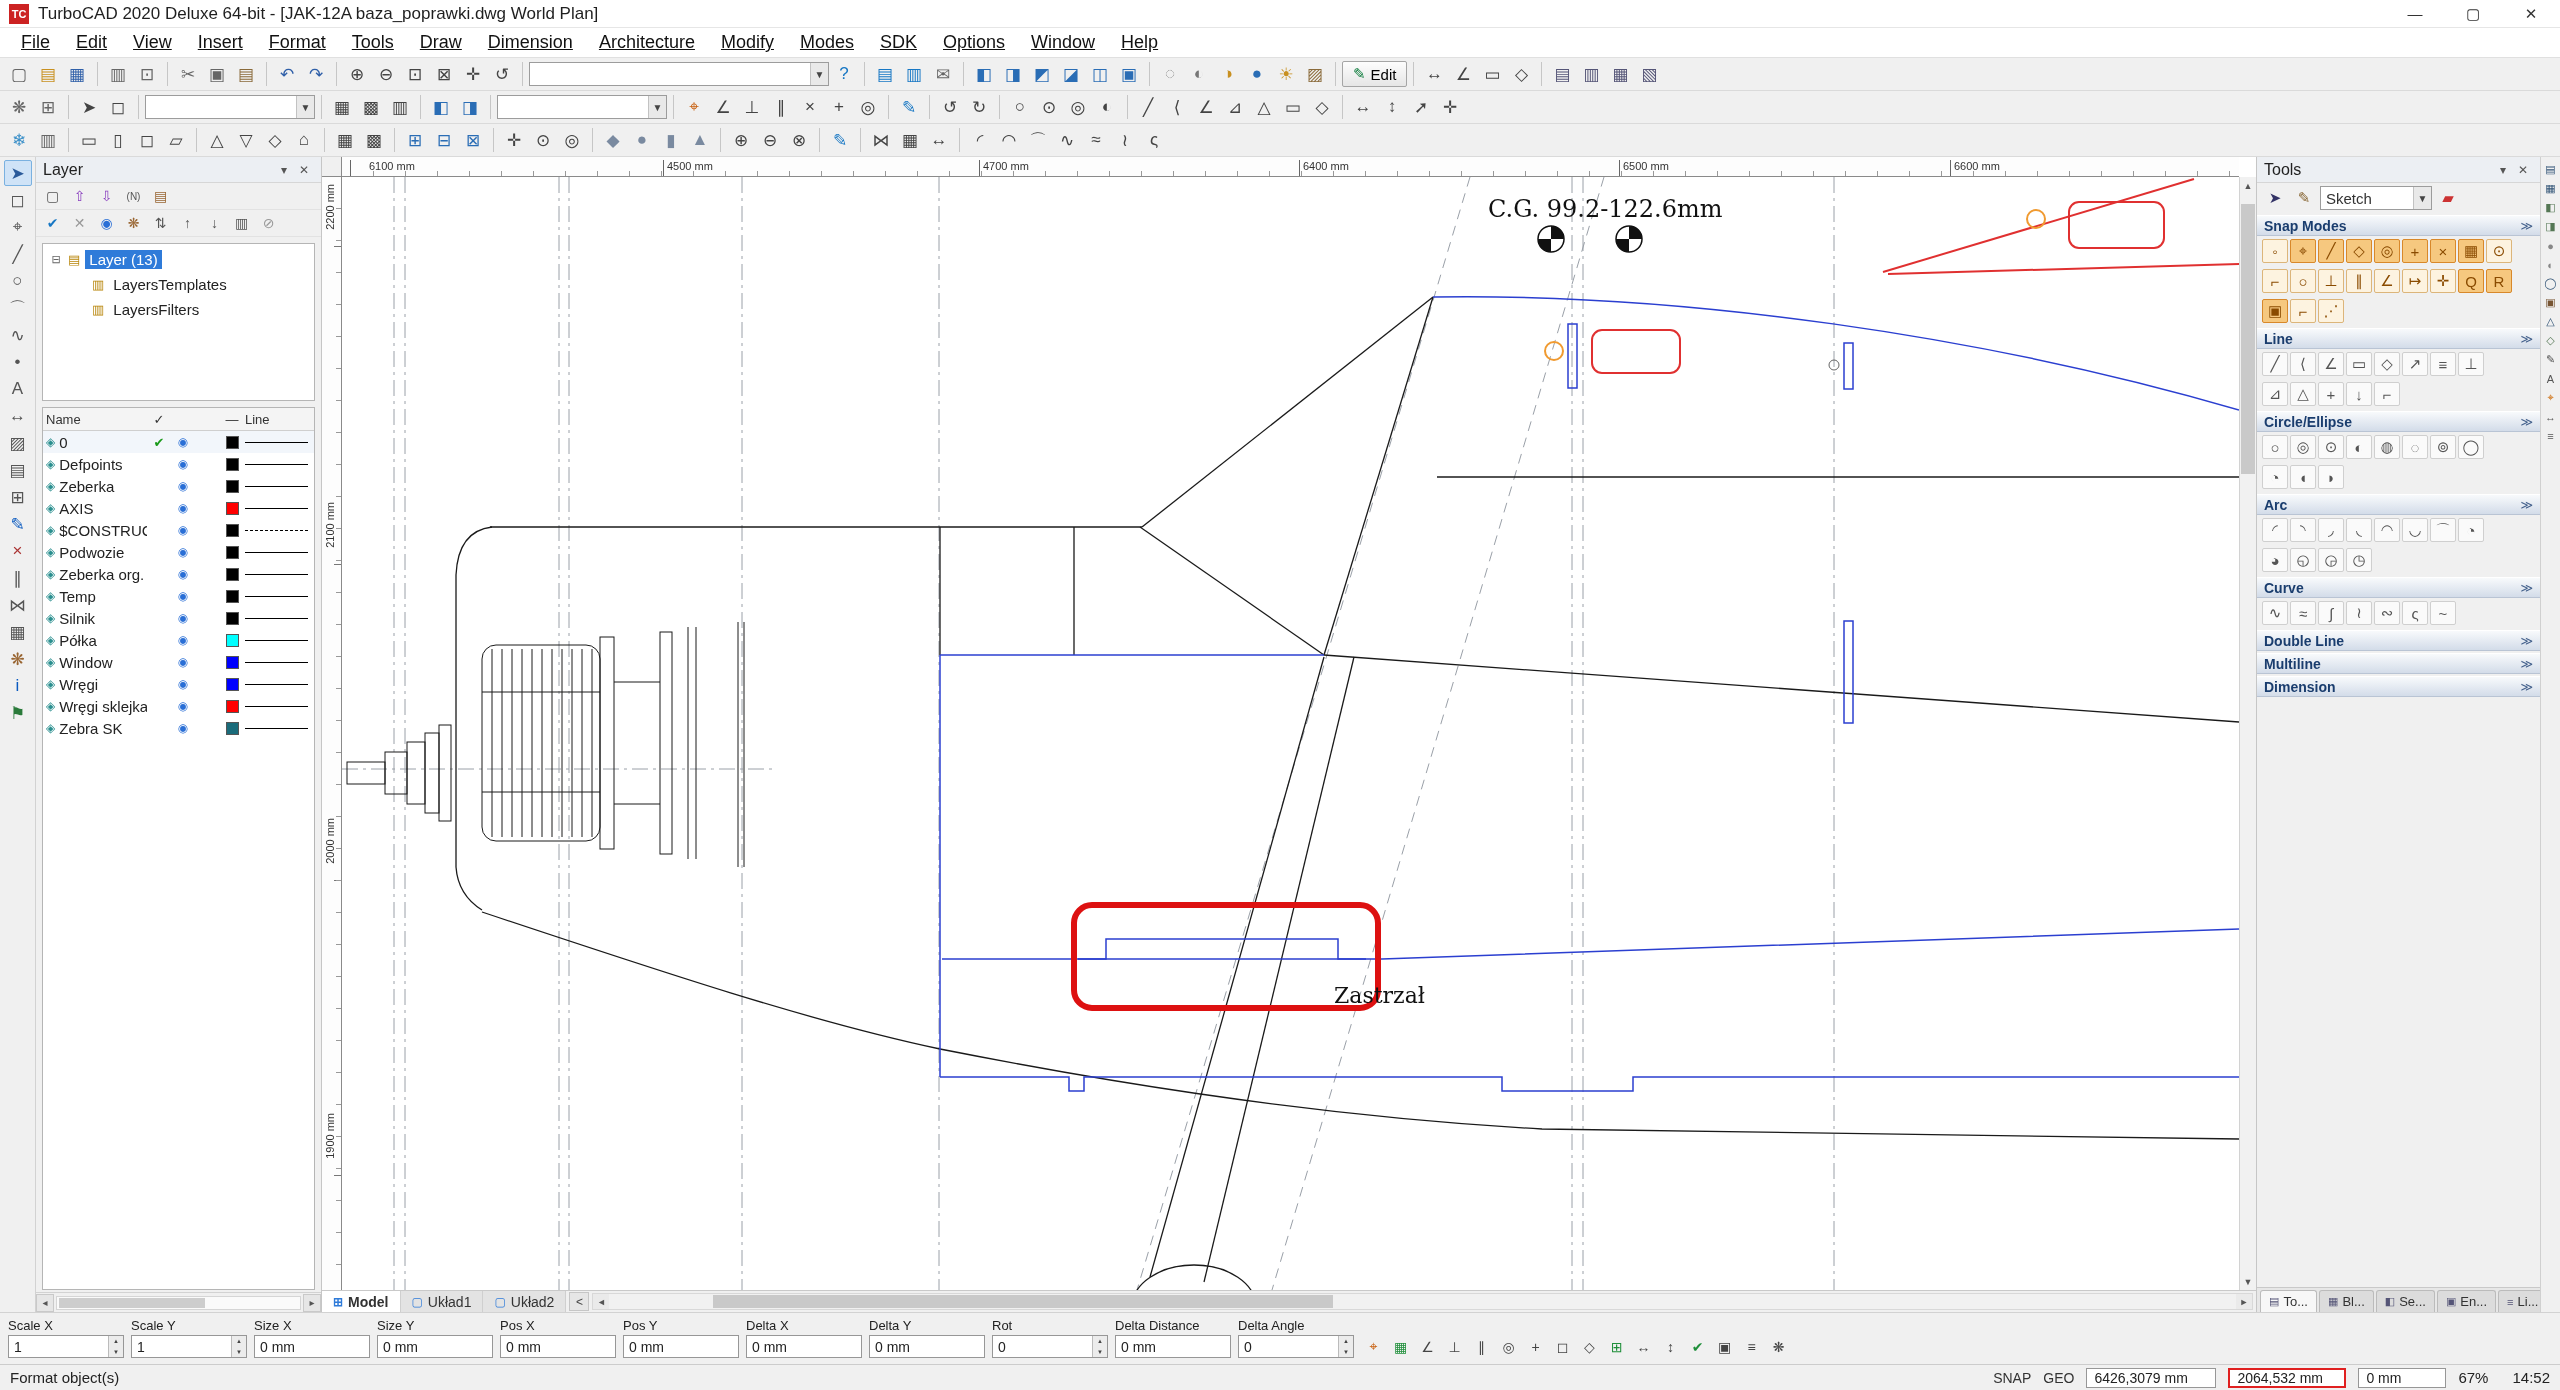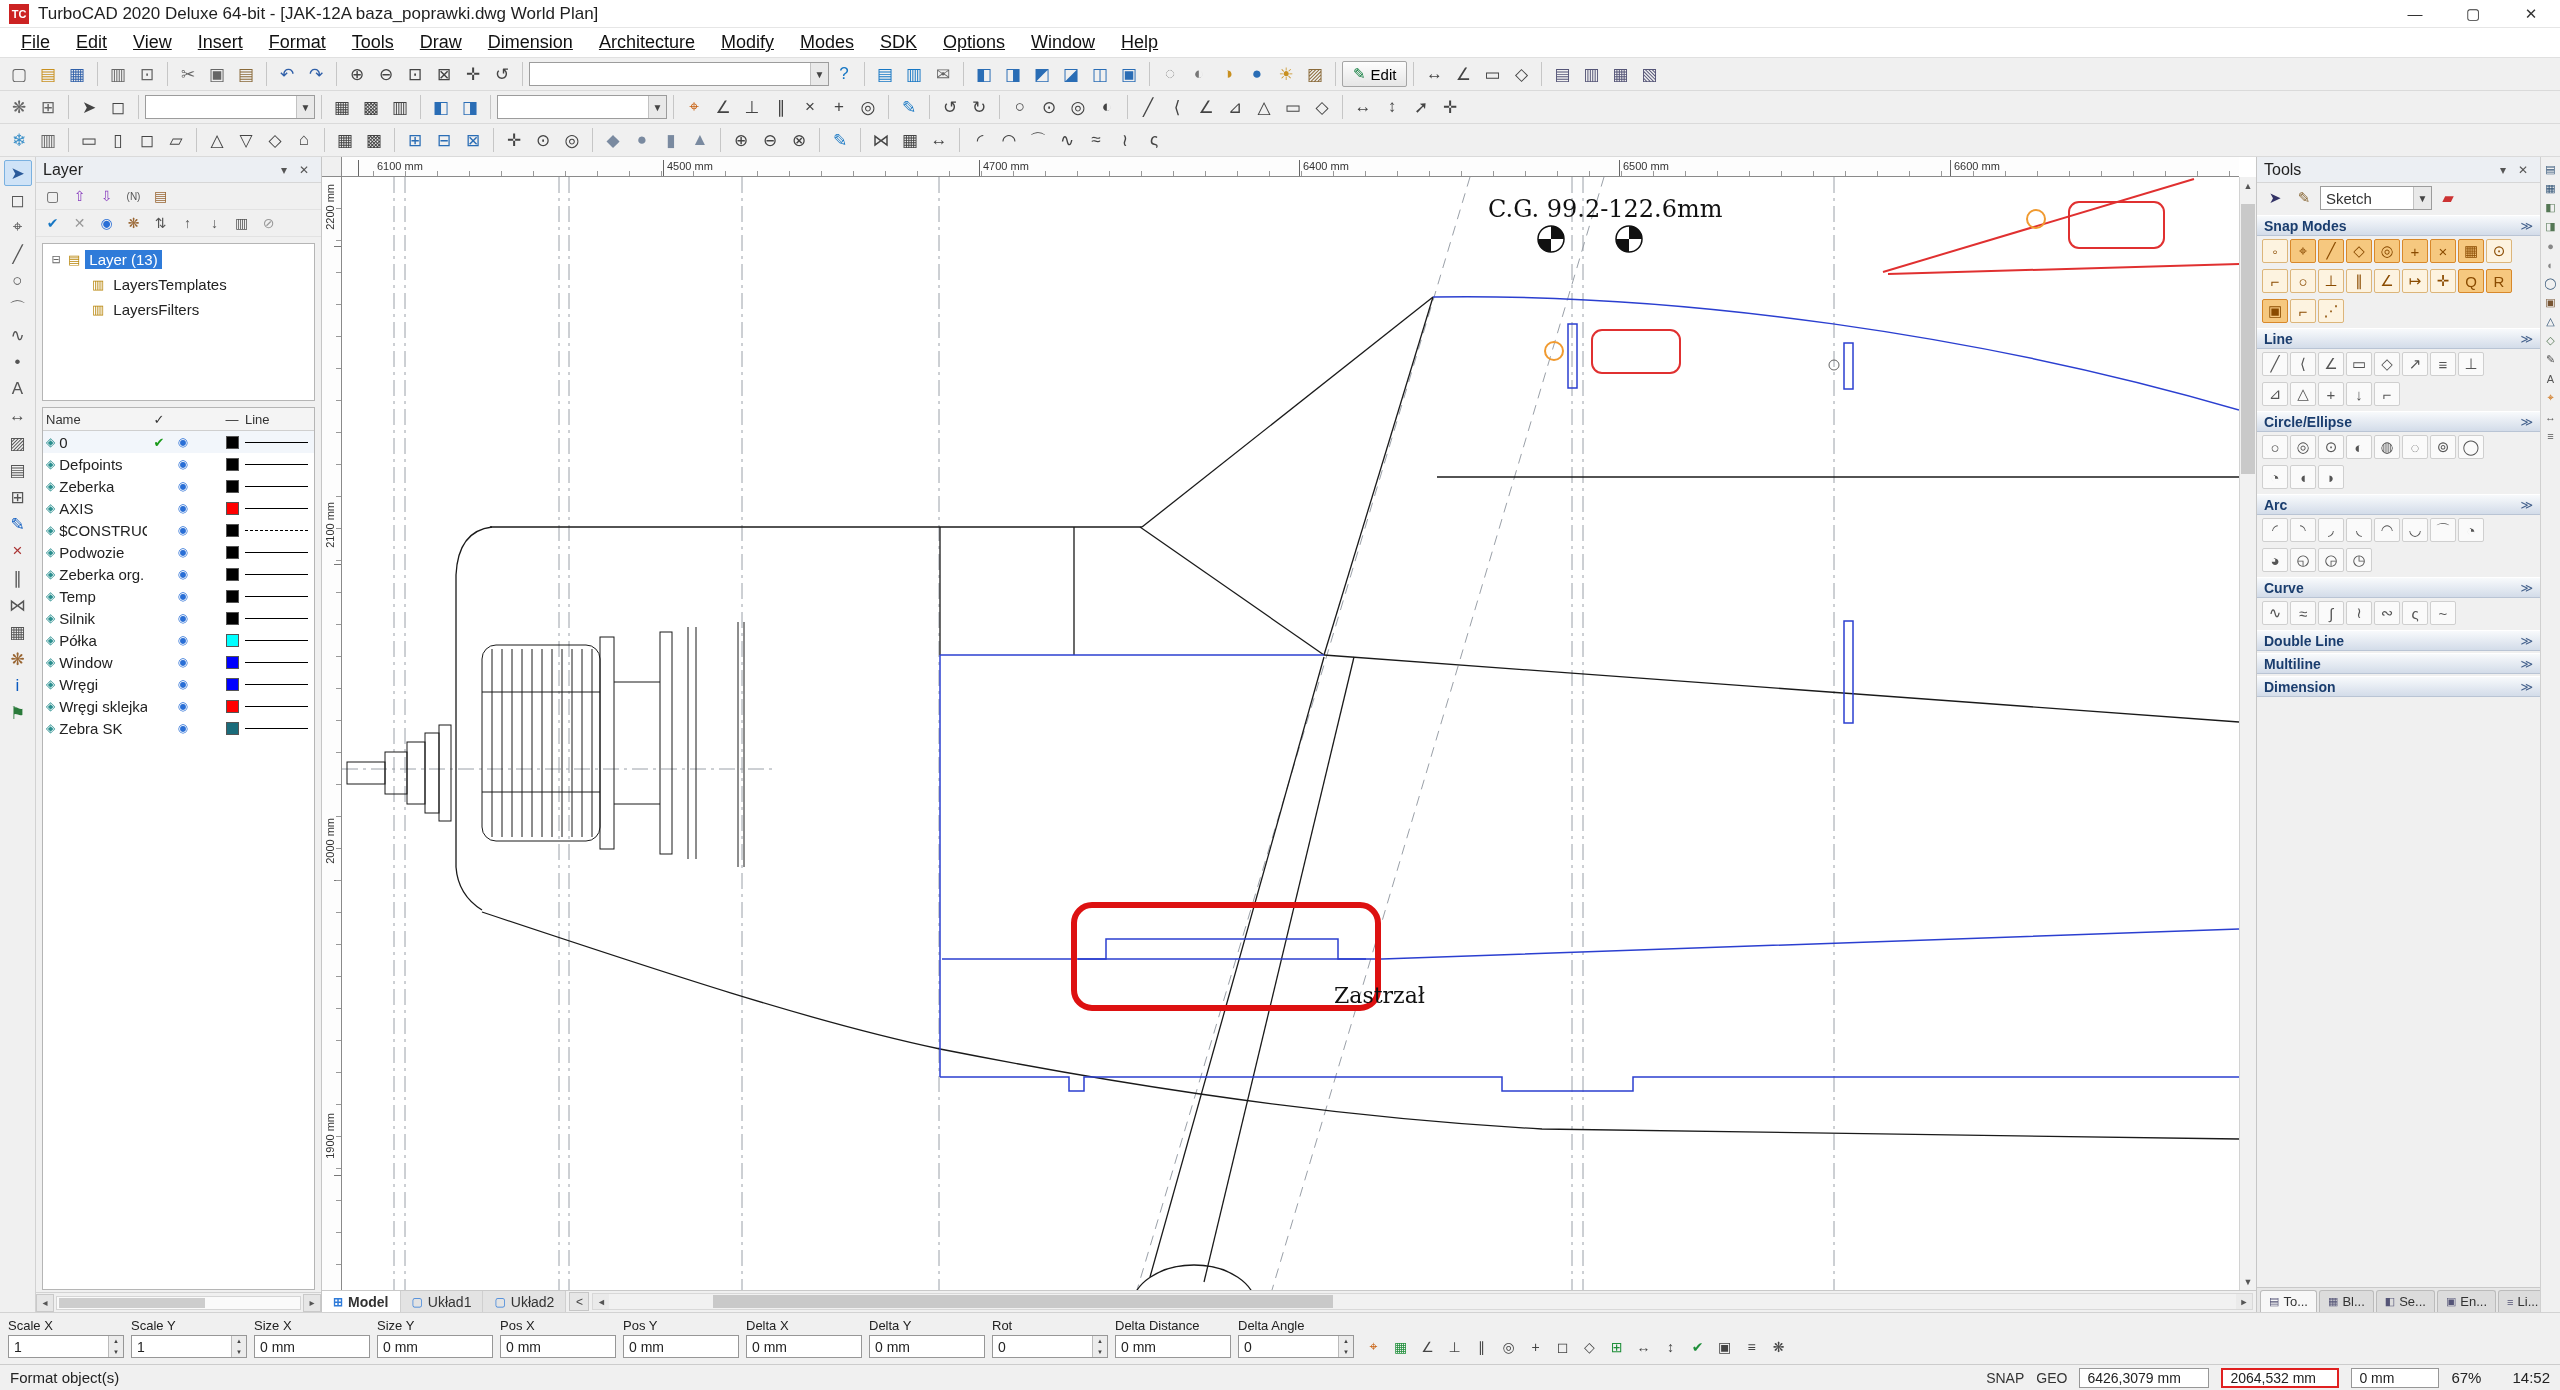--- a/index.html
+++ b/index.html
@@ -613,21 +613,21 @@
     <span class="mini-track">
         <span class="mini-thumb"></span>
       </span>
     <span class="mini-arrow">▸</span>
   </div>
 </div>
 
 <div class="canvas-area">
   <div class="ruler-corner"></div>
   <div class="hruler" id="hruler">
-      <div class="hlabel" style="left: 16px; padding-left: 18px;">6100 mm</div>
+      <div class="hlabel" style="left: 8px; padding-left: 18px;">6100 mm</div>
       <div class="hlabel" style="left: 321px;">4500 mm</div>
       <div class="hlabel" style="left: 637px;">4700 mm</div>
       <div class="hlabel" style="left: 957px;">6400 mm</div>
       <div class="hlabel" style="left: 1277px;">6500 mm</div>
       <div class="hlabel" style="left: 1597px; margin-left: 11px;">6600 mm</div>
     </div>
   <div class="vruler" id="vruler">
       <div class="vtick" style="top: 69px;"></div>
       <div class="vlabel" style="top: 7px;">2200 mm</div>
       <div class="vtick" style="top: 387px;"></div>
@@ -1041,14 +1041,14 @@
 
 <div class="status-bar">
   <span>Format object(s)</span>
   <span class="status-spacer"></span>
   <span class="status-toggle">SNAP</span>
   <span class="status-toggle">GEO</span>
   <span class="sbox" style="min-width:130px">6426,3079 mm</span>
   <span class="sbox alert" style="min-width:118px">2064,532 mm</span>
   <span class="sbox" style="min-width:88px">0 mm</span>
   <span>67%</span>
-  <span style="margin-left:19px">14:52</span>
+  <span style="margin-left:12px">14:52</span>
 </div>
 
 </body></html>

